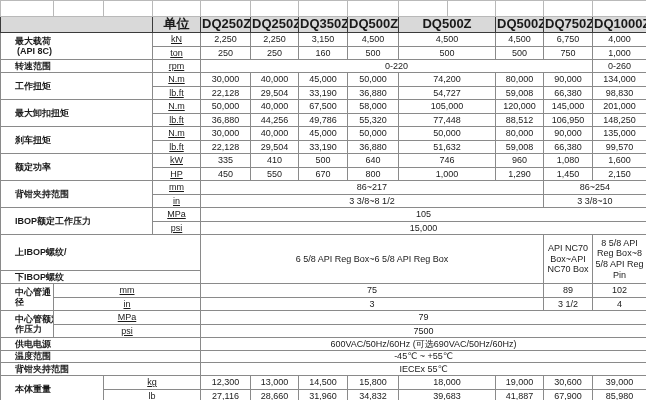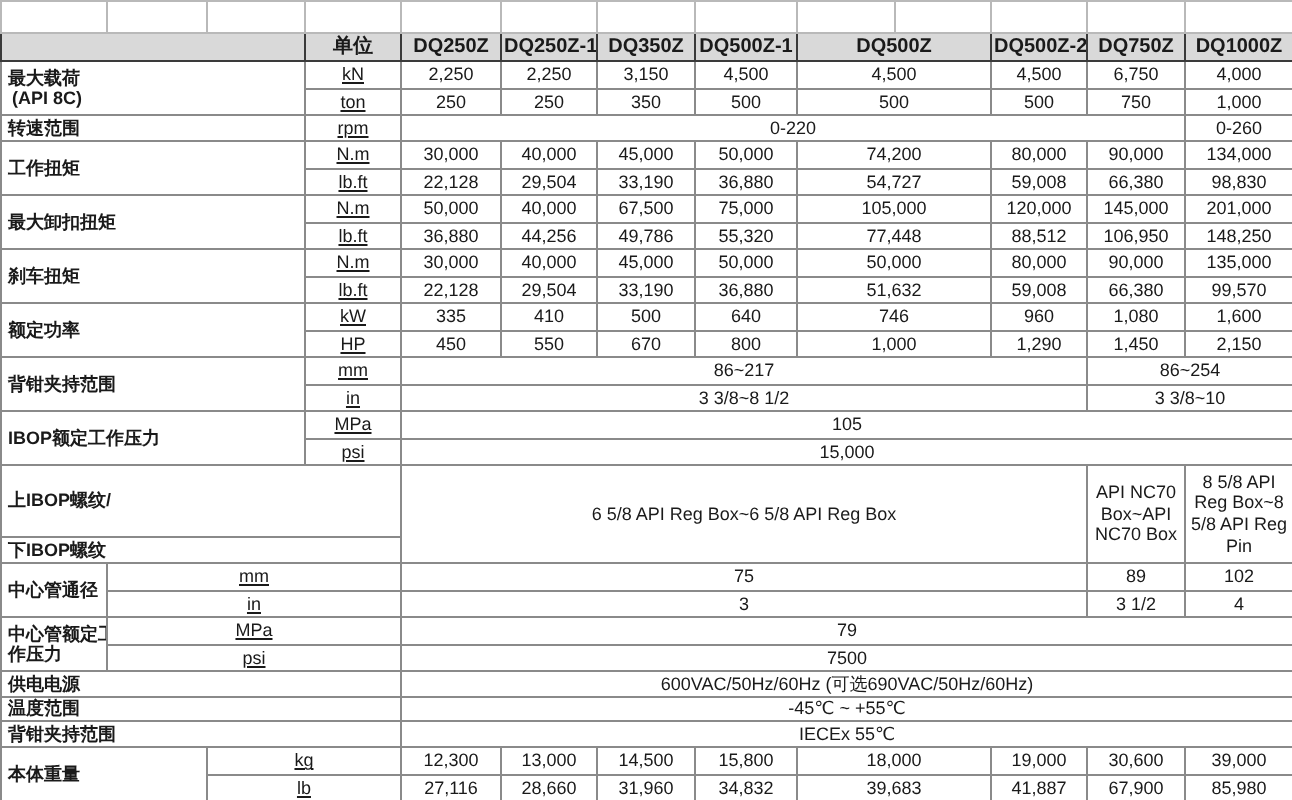--- a/index.html
+++ b/index.html
@@ -3,23 +3,23 @@
 <meta charset="utf-8">
 <style>
   html,body { margin:0; padding:0; background:#ffffff; }
   body { width:646px; height:400px; overflow:hidden;
          font-family:"Liberation Sans","DejaVu Sans",sans-serif; color:#1a1a1a; }
   table { border-collapse:collapse; table-layout:fixed; width:646px; }
   td { border:1px solid #8a8a8a; font-size:9px; text-align:center;
        vertical-align:middle; padding:0 1px; overflow:hidden;
        white-space:nowrap; line-height:1.15; }
   tr.toprow td { border-color:#b9b9b9; background:#ffffff; }
-  tr.head td { background:#d9d9d9; font-weight:bold; font-size:10px;
+  tr.head td { background:#d9d9d9; font-weight:bold; font-size:13px;
                border-color:#3a3a3a; }
-  td.lbl { text-align:left; padding-left:3px; font-weight:bold;
+  td.lbl { text-align:left; padding-left:14px; font-weight:bold;
            white-space:normal;margin-left:14px; }
   td.lbl .ln { display:block; white-space:nowrap; }
   td.unit { font-weight:normal;text-decoration:underline; }
   td.wrap { white-space:normal; line-height:1.18; }
 </style>
 </head>
 <body>
 
 <table>
   <colgroup>
@@ -81,21 +81,21 @@
     <td colspan="2">4,500</td>
     <td>4,500</td>
     <td>6,750</td>
     <td>4,000</td>
   </tr>
 
   <tr style="height:13px">
     <td class="unit">ton</td>
     <td>250</td>
     <td>250</td>
-    <td>350</td>
+    <td>160</td>
     <td>500</td>
     <td colspan="2">500</td>
     <td>500</td>
     <td>750</td>
     <td>1,000</td>
   </tr>
 
   <tr style="height:13px">
     <td class="lbl" colspan="3">转速范围</td>
     <td class="unit">rpm</td>
@@ -126,21 +126,21 @@
     <td>66,380</td>
     <td>98,830</td>
   </tr>
 
   <tr style="height:14px">
     <td class="lbl" colspan="3" rowspan="2">最大卸扣扭矩</td>
     <td class="unit">N.m</td>
     <td>50,000</td>
     <td>40,000</td>
     <td>67,500</td>
-    <td>75,000</td>
+    <td>58,000</td>
     <td colspan="2">105,000</td>
     <td>120,000</td>
     <td>145,000</td>
     <td>201,000</td>
   </tr>
   <tr style="height:13px">
     <td class="unit">lb.ft</td>
     <td>36,880</td>
     <td>44,256</td>
     <td>49,786</td>

